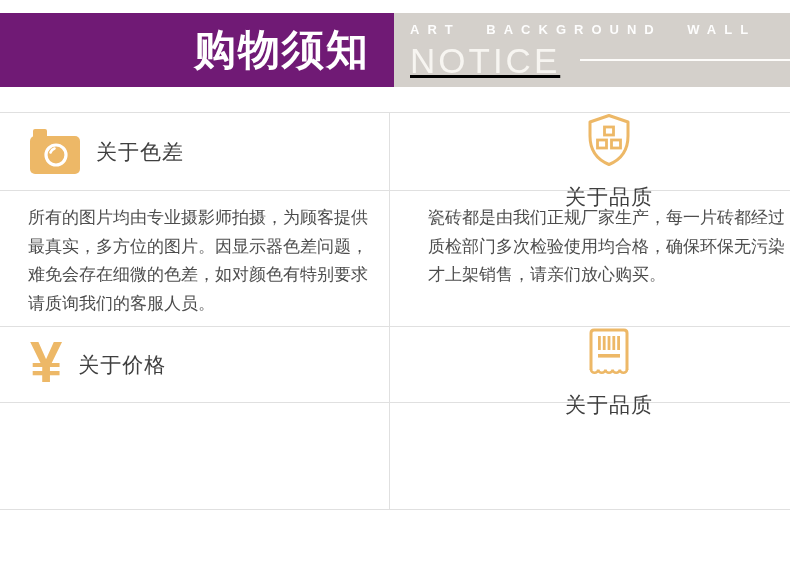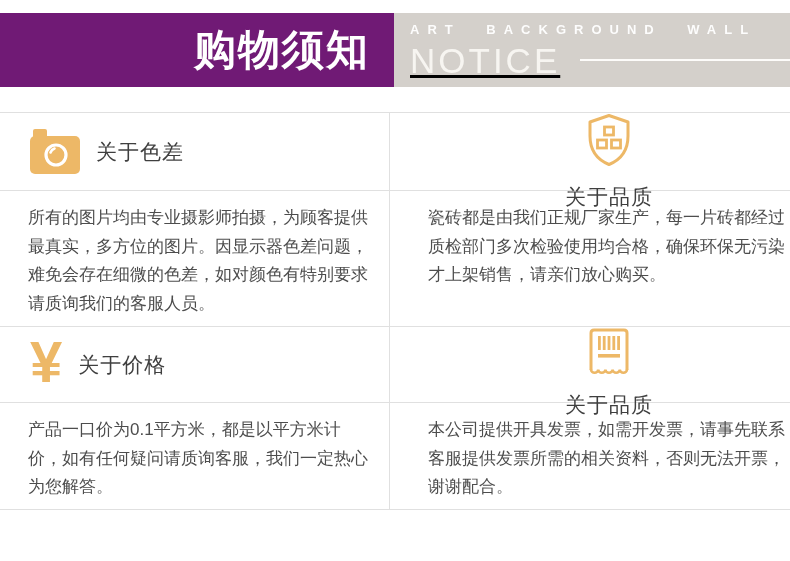--- a/index.html
+++ b/index.html
@@ -112,35 +112,33 @@
       <h3>关于品质</h3>
     </div>
     <p class="cell-body">瓷砖都是由我们正规厂家生产，每一片砖都经过质检部门多次检验使用均合格，确保环保无污染才上架销售，请亲们放心购买。</p>
   </div>
 
   <div class="cell left row2">
     <div class="cell-title">
       <span class="icon-box yen">¥</span>
       <h3>关于价格</h3>
     </div>
-    <p class="cell-body">产品一口价为0.1平方米，都是以平方米计价，如有任何疑问请质询客服，我们一定热心为您解答。</p>
   </div>
 
   <div class="cell right row2">
     <div class="cell-title">
       <span class="icon-box">
         <svg width="44" height="48" viewBox="0 0 44 48">
           <path d="M4 43 L4 6 Q4 3 7 3 L37 3 Q40 3 40 6 L40 43" fill="none" stroke="#edb867" stroke-width="3"></path>
           <path d="M4 42.5 a3.6 3.2 0 0 0 7.2 0 a3.6 3.2 0 0 0 7.2 0 a3.6 3.2 0 0 0 7.2 0 a3.6 3.2 0 0 0 7.2 0 a3.6 3.2 0 0 0 7.2 0" fill="none" stroke="#edb867" stroke-width="2.6"></path>
           <rect x="11" y="9" width="2.8" height="14" fill="#edb867"></rect>
           <rect x="15.8" y="9" width="2.8" height="14" fill="#edb867"></rect>
           <rect x="20.6" y="9" width="2.8" height="14" fill="#edb867"></rect>
           <rect x="25.4" y="9" width="2.8" height="14" fill="#edb867"></rect>
           <rect x="30.2" y="9" width="2.8" height="14" fill="#edb867"></rect>
           <rect x="11" y="27" width="22" height="3.6" fill="#edb867"></rect>
         </svg>
       </span>
       <h3>关于品质</h3>
     </div>
-    <p class="cell-body">本公司提供开具发票，如需开发票，请事先联系客服提供发票所需的相关资料，否则无法开票，谢谢配合。</p>
   </div>
 
 </div>
 
 </body></html>

